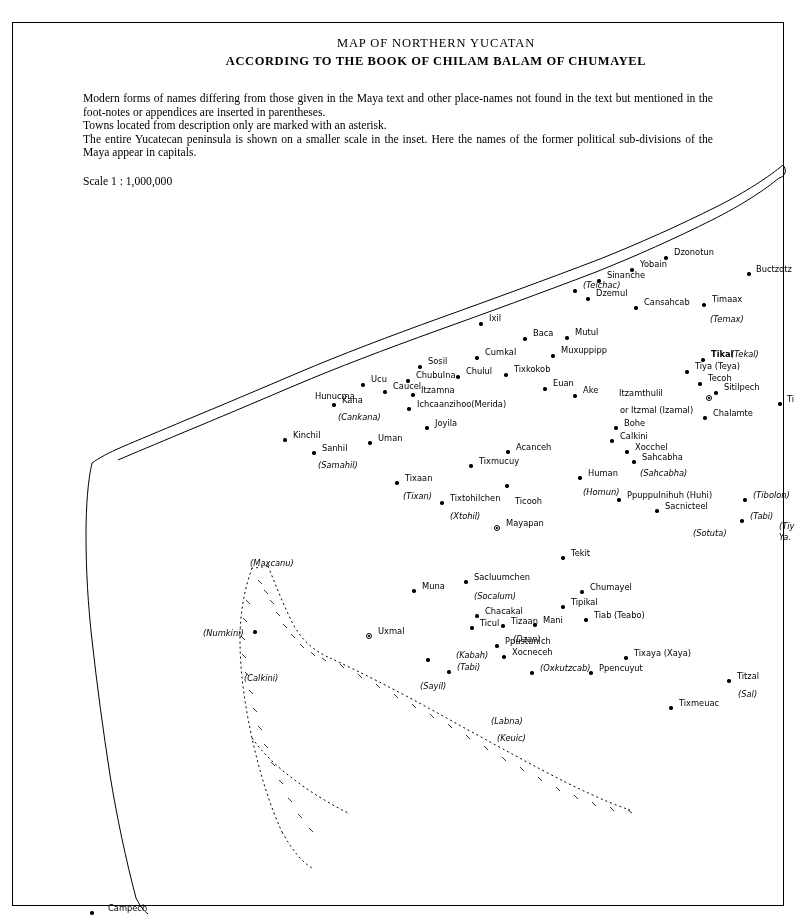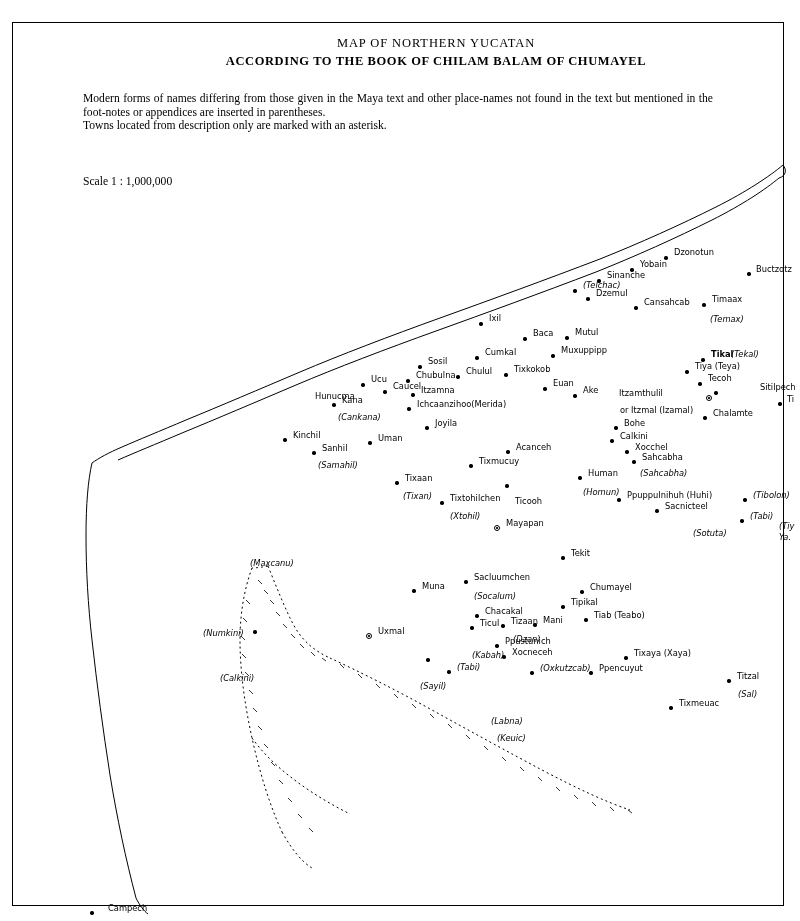--- a/index.html
+++ b/index.html
@@ -114,20 +114,21 @@
   <div id="frame"></div>
 
   <div class="title-block">
     <div class="title-line1">MAP OF NORTHERN YUCATAN</div>
     <div class="title-line2">ACCORDING TO THE BOOK OF CHILAM BALAM OF CHUMAYEL</div>
   </div>
 
   <div class="notes">
     <p>Modern forms of names differing from those given in the Maya text and other place-names not found in the text but mentioned in the foot-notes or appendices are inserted in parentheses.</p>
     <p class="indent-follow">Towns located from description only are marked with an asterisk.</p>
+    <p class="indent-follow">The entire Yucatecan peninsula is shown on a smaller scale in the inset. Here the names of the former political sub-divisions of the Maya appear in capitals.</p>
   </div>
 
   <div class="scale-label">Scale 1 : 1,000,000</div>
 
   <svg id="maplayer" viewBox="0 0 800 921" width="800" height="921" xmlns="http://www.w3.org/2000/svg">
     <g fill="none" stroke="#000" stroke-width="1">
 
       <path d="M783,165 C770,176 746,192 716,207 C680,225 640,243 600,259
                C545,280 490,300 440,318 C390,336 340,355 300,372
                C260,389 220,406 186,420 C160,431 138,440 122,447
@@ -207,21 +208,21 @@
       <div class="place" style="left: 466px; top: 367px;">Chulul</div>
       <div class="dot" style="left: 406.3px; top: 379.3px;"></div>
       <div class="place" style="left: 416px; top: 371px;">Chubulna</div>
       <div class="dot" style="left: 698.3px; top: 382.3px;"></div>
       <div class="place" style="left: 708px; top: 374px;">Tecoh</div>
       <div class="dot" style="left: 361.3px; top: 383.3px;"></div>
       <div class="place" style="left: 371px; top: 375px;">Ucu</div>
       <div class="dot" style="left: 383.3px; top: 390.3px;"></div>
       <div class="place" style="left: 393px; top: 382px;">Caucel</div>
       <div class="dot" style="left: 714.3px; top: 391.3px;"></div>
-      <div class="place" style="left: 724px; top: 383px; margin-left: 36px;">Sitilpech</div>
+      <div class="place" style="left: 724px; top: 383px;">Sitilpech</div>
       <div class="dot" style="left: 543.3px; top: 387.3px;"></div>
       <div class="place" style="left: 553px; top: 379px;">Euan</div>
       <div class="dot" style="left: 573.3px; top: 394.3px;"></div>
       <div class="place" style="left: 583px; top: 386px;">Ake</div>
       <div class="place" style="left: 315px; top: 392px;">Hunucma</div>
       <div class="dot" style="left: 411.3px; top: 393.3px;"></div>
       <div class="place" style="left: 421px; top: 386px;">Itzamna</div>
       <div class="ring" style="left: 706px; top: 395px;"></div>
       <div class="place" style="left: 619px; top: 389px;">Itzamthulil</div>
       <div class="place" style="left: 620px; top: 406px; text-align: right;">or Itzmal (Izamal)</div>
@@ -305,35 +306,35 @@
       <div class="dot" style="left: 533.3px; top: 623.3px;"></div>
       <div class="place" style="left: 543px; top: 616px;">Mani</div>
       <div class="ring" style="left: 366px; top: 633px;"></div>
       <div class="place" style="left: 378px; top: 627px;">Uxmal</div>
       <div class="place ital" style="left: 513px; top: 635px;">(Dzan)</div>
       <div class="dot" style="left: 495.3px; top: 644.3px;"></div>
       <div class="place" style="left: 505px; top: 637px;">Ppustunich</div>
       <div class="dot" style="left: 502.3px; top: 655.3px;"></div>
       <div class="place" style="left: 512px; top: 648px;">Xocneceh</div>
       <div class="dot" style="left: 426.3px; top: 658.3px;"></div>
-      <div class="place ital" style="left: 452px; top: 651px; padding-left: 20px;">(Kabah)</div>
+      <div class="place ital" style="left: 436px; top: 651px; padding-left: 20px;">(Kabah)</div>
       <div class="dot" style="left: 624.3px; top: 656.3px;"></div>
       <div class="place" style="left: 634px; top: 649px;">Tixaya (Xaya)</div>
       <div class="dot" style="left: 530.3px; top: 671.3px;"></div>
       <div class="place ital" style="left: 540px; top: 664px;">(Oxkutzcab)</div>
       <div class="dot" style="left: 589.3px; top: 671.3px;"></div>
       <div class="place" style="left: 599px; top: 664px;">Ppencuyut</div>
       <div class="dot" style="left: 447.3px; top: 670.3px;"></div>
       <div class="place ital" style="left: 457px; top: 663px;">(Tabi)</div>
       <div class="place ital" style="left: 420px; top: 682px;">(Sayil)</div>
       <div class="dot" style="left: 727.3px; top: 679.3px;"></div>
       <div class="place" style="left: 737px; top: 672px;">Titzal</div>
       <div class="place ital" style="left: 738px; top: 690px;">(Sal)</div>
       <div class="dot" style="left: 669.3px; top: 706.3px;"></div>
       <div class="place" style="left: 679px; top: 699px;">Tixmeuac</div>
       <div class="place ital" style="left: 491px; top: 717px;">(Labna)</div>
       <div class="place ital" style="left: 497px; top: 734px;">(Keuic)</div>
-      <div class="place ital" style="left: 220px; top: 674px;">(Calkini)</div>
+      <div class="place ital" style="left: 244px; top: 674px;">(Calkini)</div>
       <div class="dot" style="left: 90.3px; top: 911.3px;"></div>
       <div class="place" style="left: 100px; top: 904px; padding-left: 8px;">Campech</div>
     </div>
 
 </div>
 
 </body></html>

